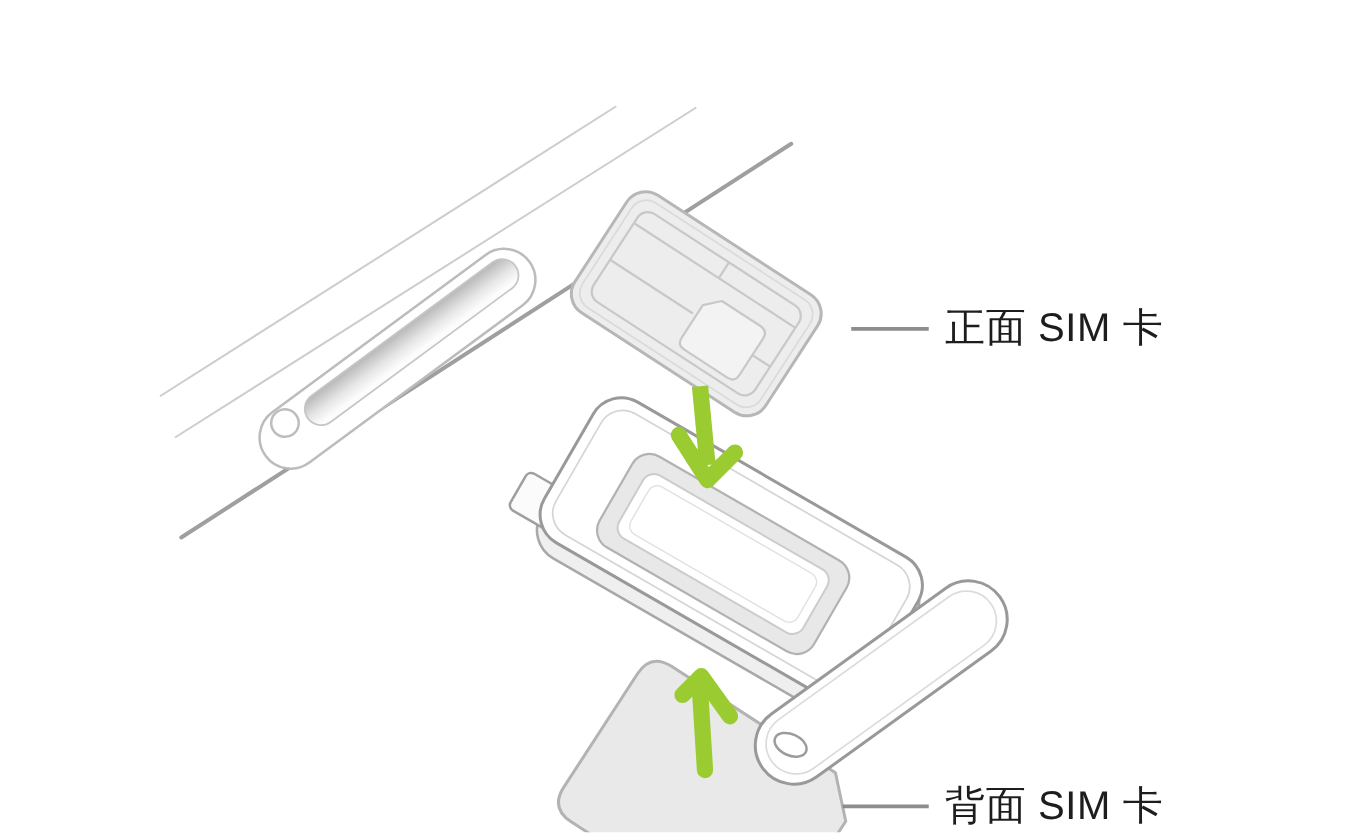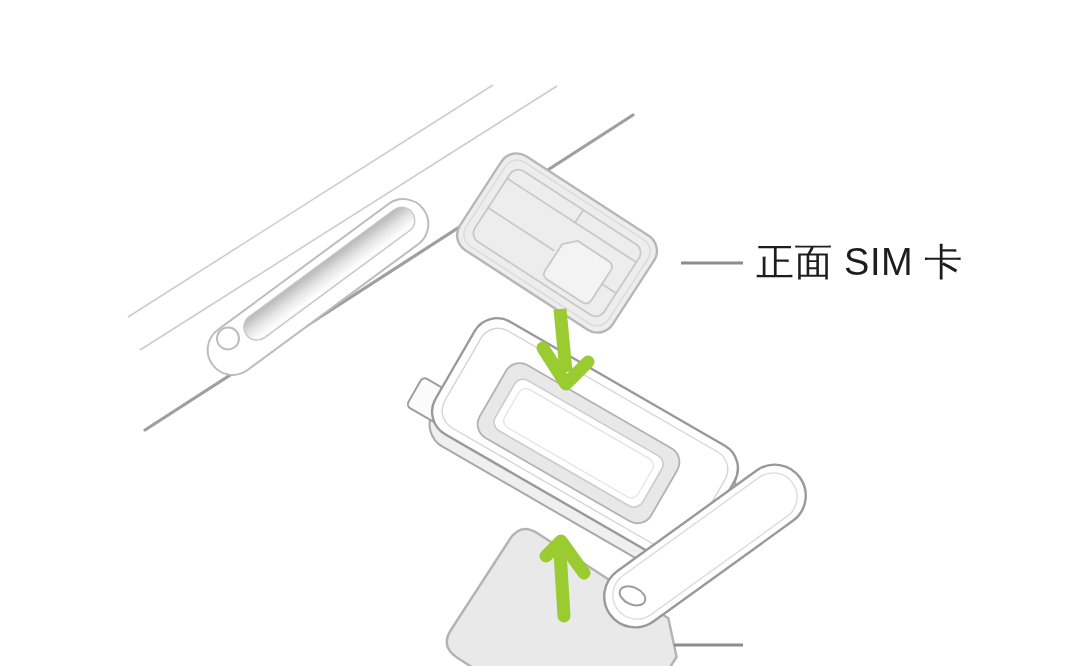--- a/index.html
+++ b/index.html
@@ -20,21 +20,21 @@
   .stage{
     position:relative;
     width:1080px;height:666px;
     background:var(--background);
     overflow:hidden;
     font-family:"Liberation Sans", sans-serif;
   }
   .stage svg{position:absolute;left:0;top:0;}
   .label{
     position:absolute;
-    font-size:38px;
+    font-size:32px;
     line-height:36px;
     color:var(--label-text);
     letter-spacing:0.5px;
     white-space:nowrap;
   }
   .label-front{left:756px;top:244px;}
   .label-back{left:756px;top:626px;}
 
   .thin{stroke:var(--light-outline);stroke-width:1.6;fill:none;}
   .thick{stroke:var(--outline-gray);stroke-width:3.2;fill:none;stroke-linecap:round;}
@@ -124,13 +124,14 @@
     <g transform="translate(705,546) rotate(-35.8)">
       <rect class="handle" x="-117" y="-31" width="234" height="62" rx="31"></rect>
       <rect class="handle-inner" x="-108" y="-24" width="216" height="48" rx="24"></rect>
       <ellipse class="hole" cx="-88" cy="-2" rx="8.5" ry="13.5" transform="rotate(-30 -88 -2)"></ellipse>
     </g>
 
     <line class="callout" x1="674" y1="645" x2="743" y2="645"></line>
   </svg>
 
   <div class="label label-front">正面 SIM 卡</div>
+  <div class="label label-back">背面 SIM 卡</div>
 </div>
 
 </body></html>

